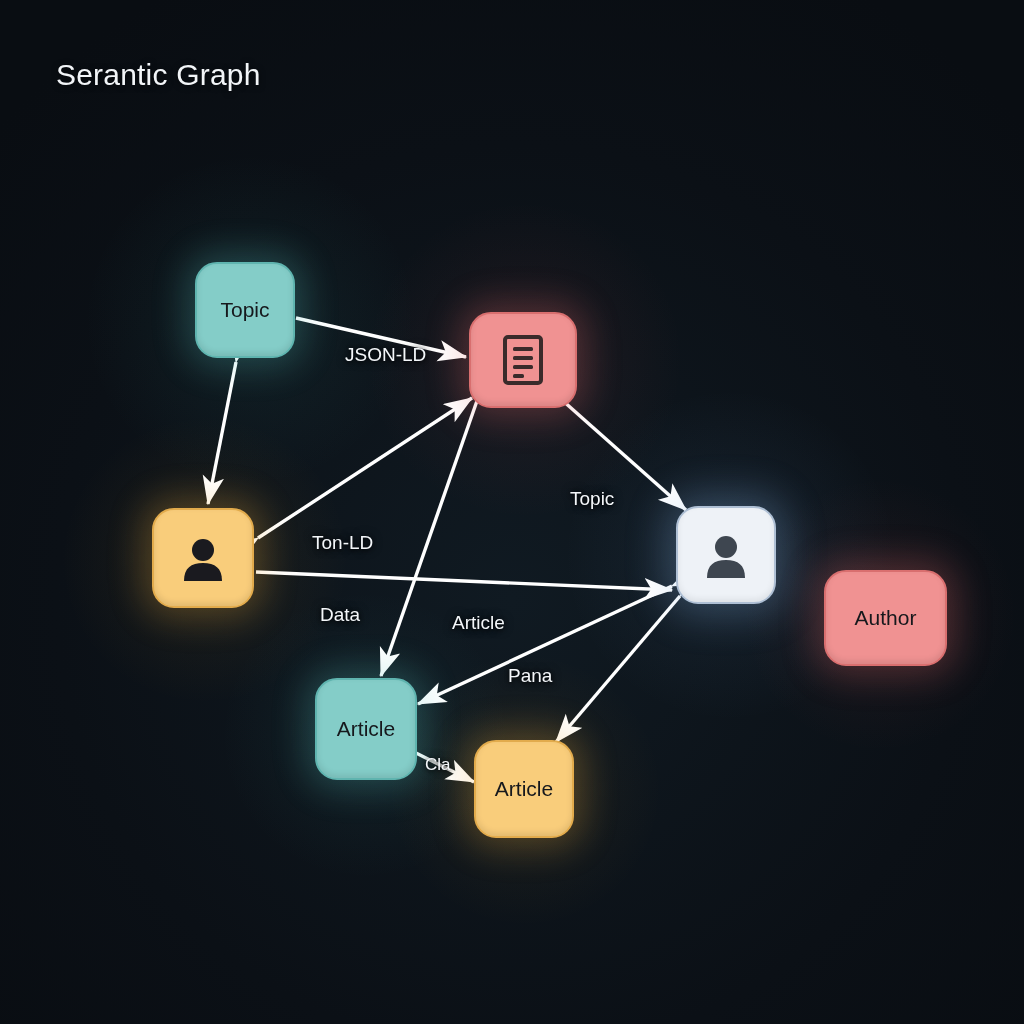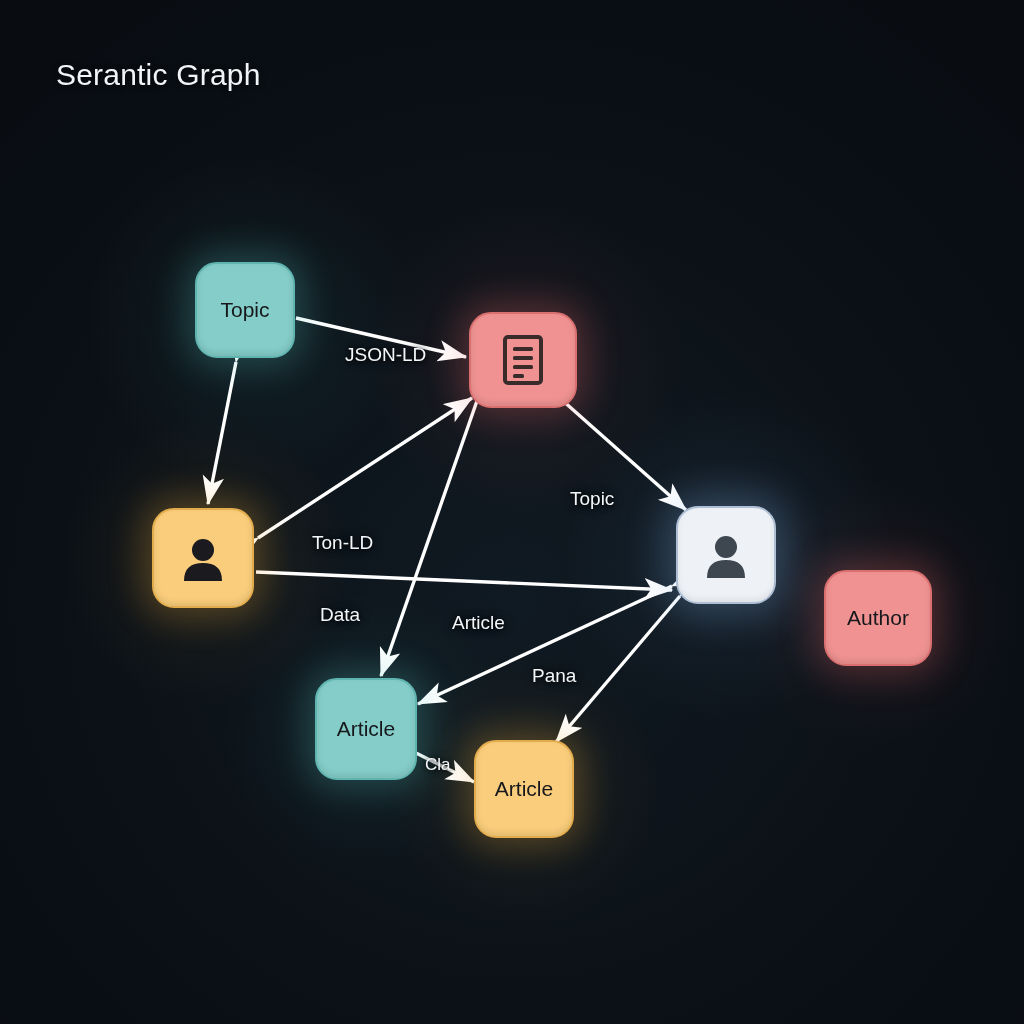--- a/index.html
+++ b/index.html
@@ -106,21 +106,21 @@
     </svg>
   </div>
 
   <div class="node n-white" style="left:676px; top:506px; width:100px; height:98px;">
     <svg class="glyph" width="50" height="50" viewBox="0 0 50 50">
       <circle cx="25" cy="17" r="11" fill="#3e4650"></circle>
       <path d="M6 48 C6 35 13 30 25 30 C37 30 44 35 44 48 Z" fill="#3e4650"></path>
     </svg>
   </div>
 
-  <div class="node n-red" style="left:824px; top:570px; width:108px; height:96px;">
+  <div class="node n-red" style="left:824px; top:570px; width:123px; height:96px;">
     <span>Author</span>
   </div>
 
   <div class="node n-teal" style="left:315px; top:678px; width:102px; height:102px;">
     <span>Article</span>
   </div>
 
   <div class="node n-amber" style="left:474px; top:740px; width:100px; height:98px;">
     <span>Article</span>
   </div>
@@ -128,17 +128,17 @@
   <div class="edge-label" style="left:345px; top:300px;margin-top:44px;">JSON-LD</div>
 
   <div class="edge-label" style="left:312px; top:532px;">Ton-LD</div>
 
   <div class="edge-label" style="left:570px; top:488px;">Topic</div>
 
   <div class="edge-label" style="left:320px; top:594px;margin-top:10px;">Data</div>
 
   <div class="edge-label" style="left:452px; top:612px;">Article</div>
 
-  <div class="edge-label" style="left:532px; top:665px;">Pana</div>
+  <div class="edge-label" style="left:508px; top:665px;">Pana</div>
 
   <div class="edge-label" style="left:425px; top:730px; font-size:17px;margin-top:25px;">Cla</div>
 
 </div>
 
 </body></html>

